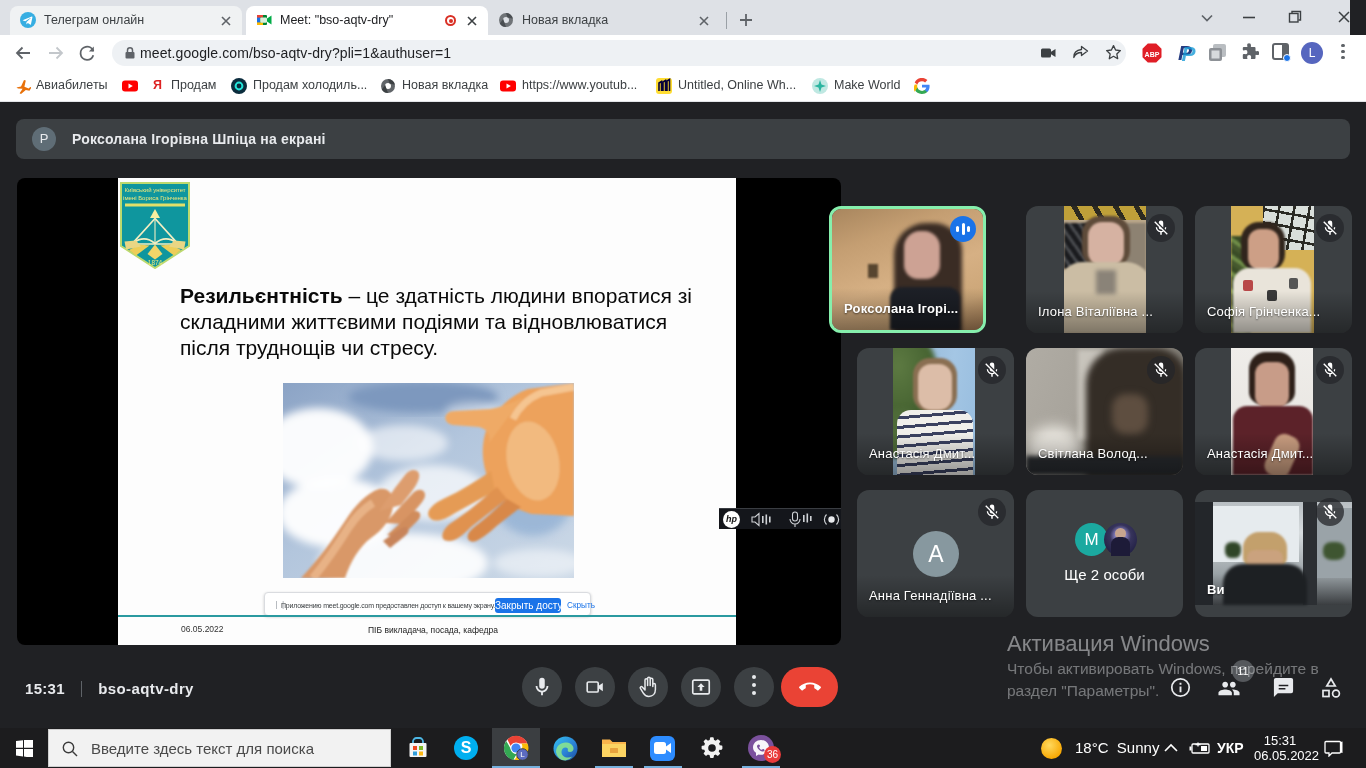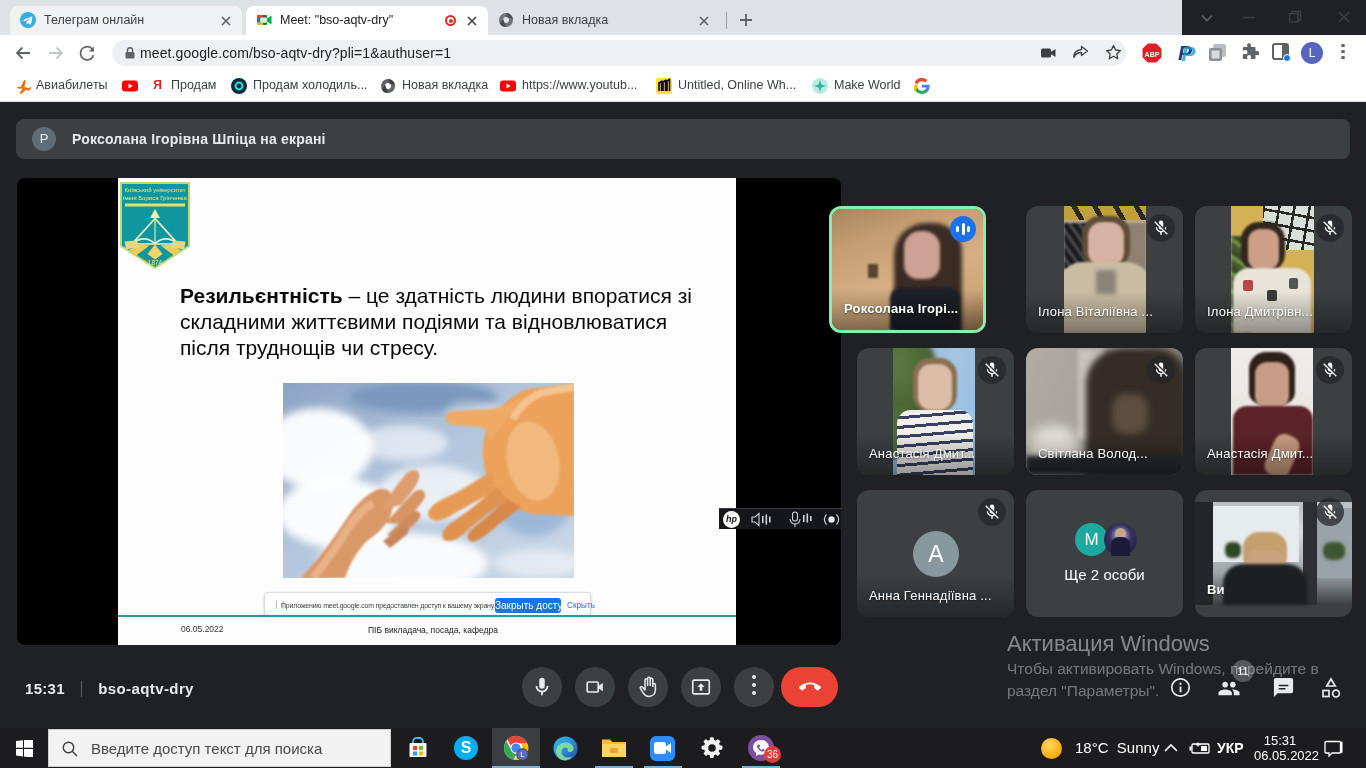--- a/index.html
+++ b/index.html
@@ -1,21 +1,21 @@
 <!DOCTYPE html>
 <html><head>
 <meta charset="utf-8">
 <style>
   * { margin:0; padding:0; box-sizing:border-box; }
   html,body { width:1366px; height:768px; overflow:hidden; background:#202124; }
   body { font-family:"Liberation Sans", sans-serif; position:relative; }
   .abs { position:absolute; }
 
   
-  #tabstrip { left:0; top:0; width:1182px; height:35px; background:#dee1e6; }
+  #tabstrip { left:0; top:0; width:1350px; height:35px; background:#dee1e6; }
   .tab { top:6px; height:29px; border-radius:8px 8px 0 0; }
   .tab .fav { position:absolute; left:10px; top:6px; width:16px; height:16px; }
   .tab .title { position:absolute; left:34px; top:7px; font-size:12.5px; color:#3c4043; white-space:nowrap; overflow:hidden; }
   .tab .cls { position:absolute; right:8px; top:7px; width:16px; height:16px; color:#5f6368; font-size:14px; line-height:16px; text-align:center; }
   .tabsep { top:12px; width:1px; height:17px; background:#9aa0a6; }
 
   
   #toolbar { left:0; top:35px; width:1366px; height:36px; background:#ffffff; }
   .navic { top:8px; width:20px; height:20px; }
   #omnibox { left:112px; top:5px; width:1014px; height:26px; background:#eef1f4; border-radius:13px; }
@@ -357,21 +357,21 @@
       <div style="position:absolute;left:17px;top:23px;width:31px;height:41px;background:#cd9f86;border-radius:12px;filter:blur(.8px);"></div>
       <div style="position:absolute;left:2px;top:62px;width:78px;height:65px;background:#e9e4da;border-radius:16px 16px 0 0;filter:blur(.8px);"></div>
       <div style="position:absolute;left:12px;top:74px;width:10px;height:11px;border-radius:2px;background:#b84848;filter:blur(.4px);"></div>
       <div style="position:absolute;left:36px;top:84px;width:10px;height:11px;border-radius:2px;background:#3a3a3a;filter:blur(.4px);"></div>
       <div style="position:absolute;left:58px;top:72px;width:9px;height:11px;border-radius:2px;background:#555;filter:blur(.4px);"></div>
     </div>
     <div class="abs" style="right:8px;top:8px;width:28px;height:28px;border-radius:50%;background:rgba(36,38,41,.75);"><svg style="margin:5px" width="18" height="18" viewBox="0 0 24 24" fill="#fff">
           <path d="M19 11h-1.7c0 .74-.16 1.43-.43 2.05l1.23 1.23c.56-.98.9-2.09.9-3.28zm-4.02.17c0-.06.02-.11.02-.17V5a3 3 0 00-6 0v.18l5.98 5.99zM4.27 3L3 4.27l6.01 6.01V11a3 3 0 003 3c.23 0 .44-.03.65-.08l1.66 1.66c-.71.33-1.5.52-2.31.52-2.76 0-5.3-2.1-5.3-5.1H5c0 3.41 2.72 6.23 6 6.72V21h2v-3.28c.91-.13 1.77-.45 2.54-.9L19.73 21 21 19.73 4.27 3z"></path>
         </svg></div>
     <div class="shade"></div>
-      <div class="tname">Ілона Дмитрівн...</div>
+      <div class="tname">Софія Грінченка...</div>
   </div>
   <div class="tile" id="t4" style="left:857px; top:246px;">
     <div class="abs" style="left:36px;top:0;width:82px;height:127px;background:linear-gradient(100deg,#8fb2d0 0%,#a4c6e4 60%,#96bcde 100%);overflow:hidden;">
       <div style="position:absolute;left:-16px;top:-12px;width:60px;height:86px;background:radial-gradient(ellipse at 35% 35%,#5d7a42,#43602f 70%);border-radius:40%;filter:blur(2.5px);"></div>
       <div style="position:absolute;left:-10px;top:60px;width:34px;height:50px;background:#4e6b38;border-radius:40%;filter:blur(2.5px);"></div>
       <div style="position:absolute;left:20px;top:10px;width:44px;height:54px;background:#8a6f52;border-radius:17px;filter:blur(.8px);"></div>
       <div style="position:absolute;left:25px;top:16px;width:34px;height:46px;background:#dcbda8;border-radius:13px;filter:blur(.8px);"></div>
       <div style="position:absolute;left:4px;top:62px;width:76px;height:65px;background:repeating-linear-gradient(175deg,#f0efeb 0 6.5px,#3a4160 6.5px 9.5px);border-radius:14px 14px 0 0;filter:blur(.6px);"></div>
     </div>
     <div class="abs" style="right:8px;top:8px;width:28px;height:28px;border-radius:50%;background:rgba(36,38,41,.75);"><svg style="margin:5px" width="18" height="18" viewBox="0 0 24 24" fill="#fff">
@@ -492,21 +492,21 @@
 </div>
 <div id="taskbar" class="abs">
   <svg class="abs" style="left:16px; top:12px;" width="17" height="17" viewBox="0 0 17 17" fill="#fff">
       <path d="M0 1.1L7 .2v7.6H0zM8 .1L17 -1v8.8H8zM0 9h7v7.6l-7-1zM8 9h9v8.9L8 16.6z"></path>
     </svg>
   <div class="abs" style="left:48px; top:1px; width:343px; height:38px; background:#f2f2f2; border:1px solid #cfcfcf;">
     <svg style="position:absolute; left:12px; top:10px;" width="18" height="18" viewBox="0 0 18 18" fill="none" stroke="#3b3b3b" stroke-width="1.4">
         <circle cx="7.5" cy="7.5" r="5.2"></circle>
         <path d="M11.5 11.5L16 16"></path>
       </svg>
-    <div style="position:absolute; left:42px; top:10px; font-size:15px; color:#4a4a4a;">Введите доступ текст для поиска</div>
+    <div style="position:absolute; left:42px; top:10px; font-size:15px; color:#4a4a4a;">Введите здесь текст для поиска</div>
   </div>
 
   <svg class="abs" style="left:406px; top:8px;" width="24" height="24" viewBox="0 0 24 24">
       <path d="M7 7V5.5C7 3.6 8.6 2 10.5 2h3C15.4 2 17 3.6 17 5.5V7" stroke="#4db7e5" stroke-width="1.8" fill="none"></path>
       <rect x="3.5" y="7" width="17" height="14" rx="1" fill="#f5f5f5"></rect>
       <rect x="7" y="10" width="4" height="4" fill="#ef4a23"></rect>
       <rect x="13" y="10" width="4" height="4" fill="#7eba28"></rect>
       <rect x="7" y="15.5" width="4" height="4" fill="#309ddb"></rect>
       <rect x="13" y="15.5" width="4" height="4" fill="#fdb813"></rect>
     </svg>

